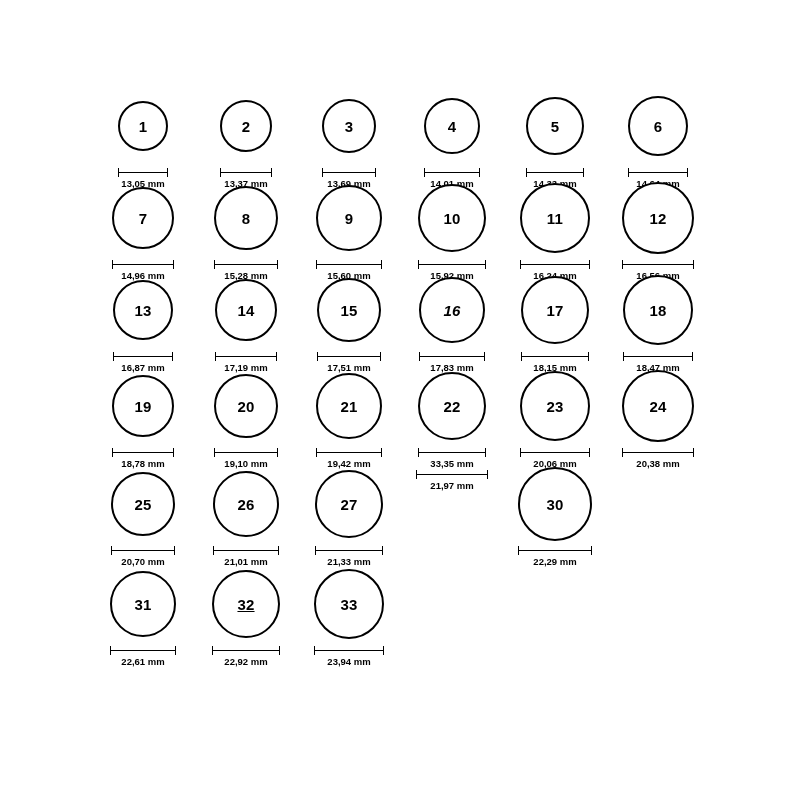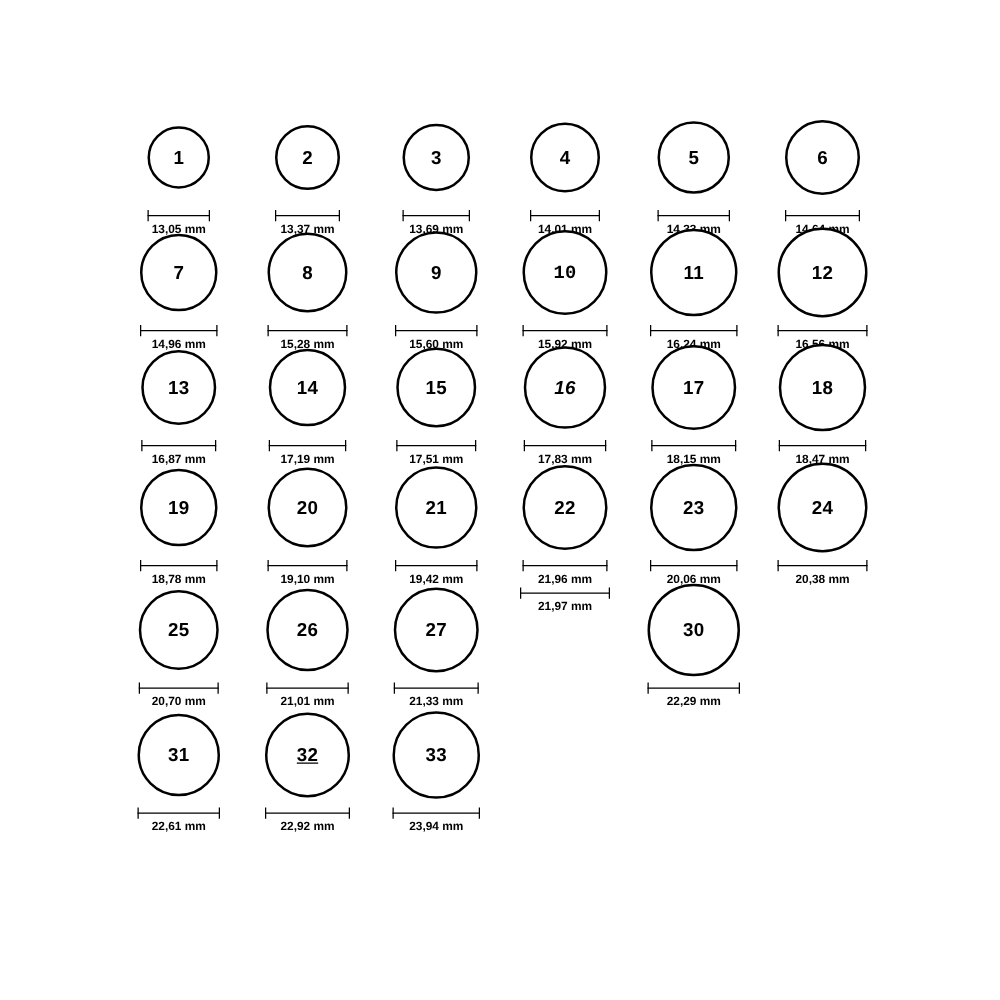--- a/index.html
+++ b/index.html
@@ -216,21 +216,21 @@
           </div>
           <div class="measure" style="width: 66px;">
             <div class="bar"></div>
             <div class="cap left"></div>
             <div class="cap right"></div>
           </div>
           <div class="mm">15,60 mm</div>
         </div>
         <div class="cell">
           <div class="ring-wrap" style="height: 76px;">
-            <div class="ring" style="width: 68px; height: 68px; font-family: Liberation Mono, monospace;">
+            <div class="ring" style="width: 68px; height: 68px;">
               <span class="ring-label">10</span>
             </div>
           </div>
           <div class="measure" style="width: 68px;">
             <div class="bar"></div>
             <div class="cap left"></div>
             <div class="cap right"></div>
           </div>
           <div class="mm">15,92 mm</div>
         </div>
@@ -385,21 +385,21 @@
           <div class="ring-wrap" style="height: 76px;">
             <div class="ring" style="width: 68px; height: 68px; text-align: right;">
               <span class="ring-label">22</span>
             </div>
           </div>
           <div class="measure" style="width: 68px;">
             <div class="bar"></div>
             <div class="cap left"></div>
             <div class="cap right"></div>
           </div>
-          <div class="mm">21,96 mm</div>
+          <div class="mm">33,35 mm</div>
         </div>
         <div class="cell">
           <div class="ring-wrap" style="height: 76px;">
             <div class="ring" style="width: 70px; height: 70px;">
               <span class="ring-label">23</span>
             </div>
           </div>
           <div class="measure" style="width: 70px;">
             <div class="bar"></div>
             <div class="cap left"></div>

